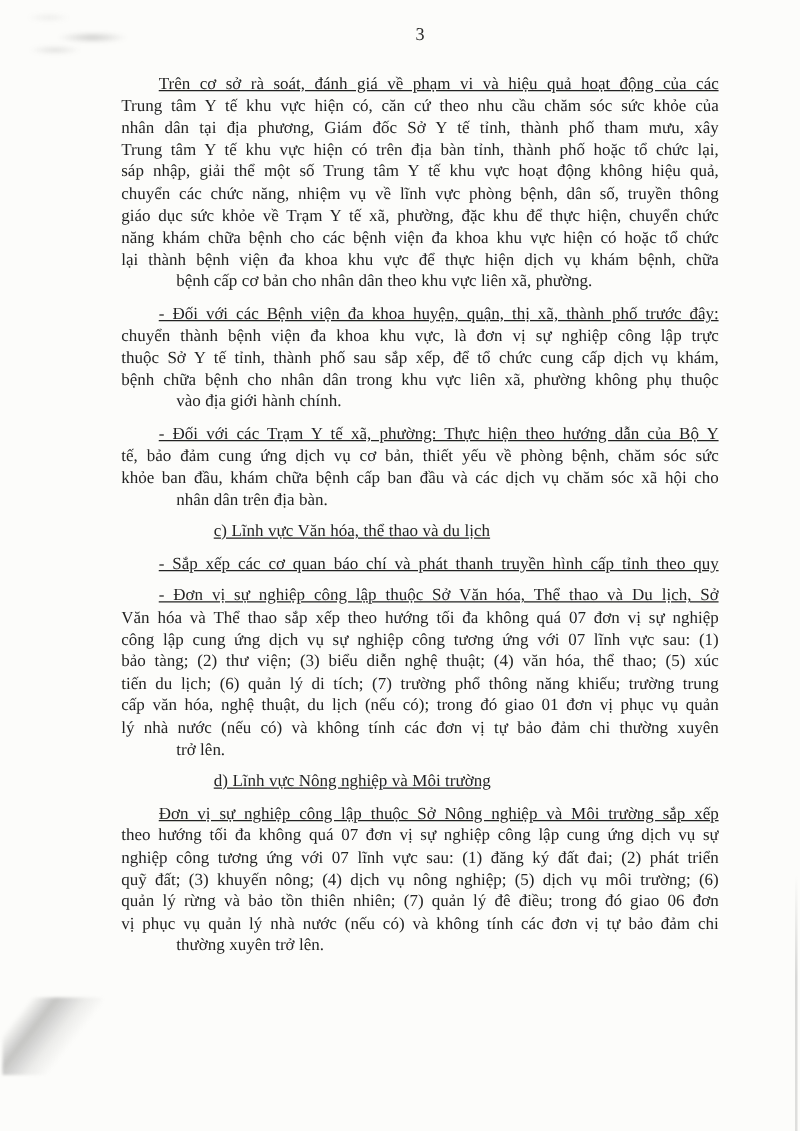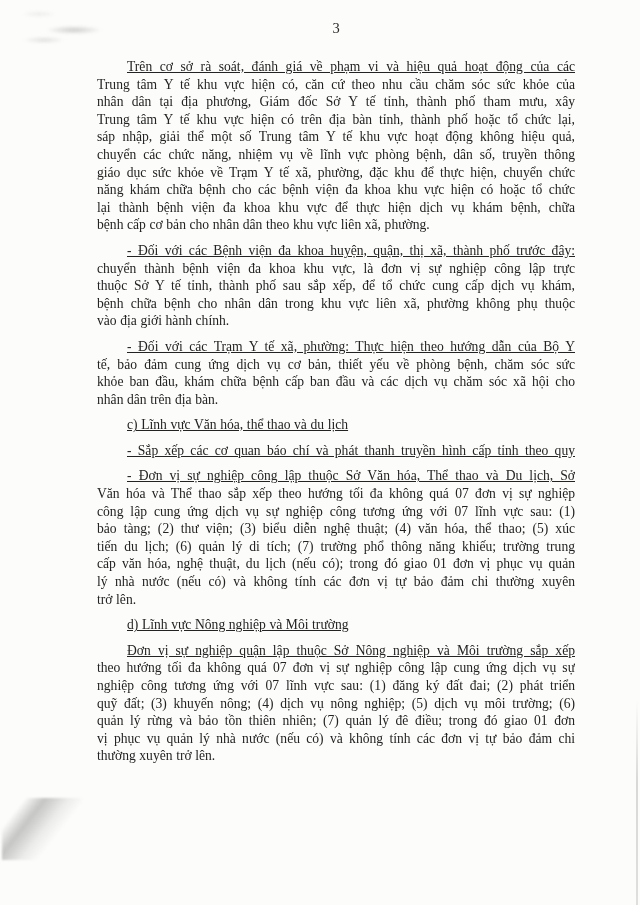--- a/index.html
+++ b/index.html
@@ -21,21 +21,21 @@
   .para{margin:0 0 8px 0;}
   .ln{
     font-size:13.6px;
     line-height:17.6px;
     height:17.6px;
     overflow:hidden;
     text-align:justify;
     text-align-last:justify;
     word-spacing:0.2px;
   }
-  .ln.la{text-align-last:left;}
+  .ln.la{text-align-last:left;margin-left:44px;}
   .ln.fi{text-indent:30px;text-decoration:underline;}
   
   .smudge-tl{
     position:absolute;left:14px;top:4px;width:90px;height:44px;
     background:
       radial-gradient(ellipse 40px 6px at 60px 26px, rgba(60,60,60,0.25), rgba(0,0,0,0) 70%),
       radial-gradient(ellipse 30px 5px at 30px 36px, rgba(90,90,90,0.18), rgba(0,0,0,0) 70%),
       radial-gradient(ellipse 25px 5px at 25px 10px, rgba(120,120,120,0.12), rgba(0,0,0,0) 70%);
     filter:blur(1.5px);
   }
@@ -107,23 +107,23 @@
       <div class="ln">cấp văn hóa, nghệ thuật, du lịch (nếu có); trong đó giao 01 đơn vị phục vụ quản</div>
       <div class="ln">lý nhà nước (nếu có) và không tính các đơn vị tự bảo đảm chi thường xuyên</div>
       <div class="ln la">trở lên.</div>
     </div>
 
     <div class="para">
       <div class="ln fi la">d) Lĩnh vực Nông nghiệp và Môi trường</div>
     </div>
 
     <div class="para">
-      <div class="ln fi">Đơn vị sự nghiệp quận lập thuộc Sở Nông nghiệp và Môi trường sắp xếp</div>
+      <div class="ln fi">Đơn vị sự nghiệp công lập thuộc Sở Nông nghiệp và Môi trường sắp xếp</div>
       <div class="ln">theo hướng tối đa không quá 07 đơn vị sự nghiệp công lập cung ứng dịch vụ sự</div>
       <div class="ln">nghiệp công tương ứng với 07 lĩnh vực sau: (1) đăng ký đất đai; (2) phát triển</div>
       <div class="ln">quỹ đất; (3) khuyến nông; (4) dịch vụ nông nghiệp; (5) dịch vụ môi trường; (6)</div>
-      <div class="ln">quản lý rừng và bảo tồn thiên nhiên; (7) quản lý đê điều; trong đó giao 01 đơn</div>
+      <div class="ln">quản lý rừng và bảo tồn thiên nhiên; (7) quản lý đê điều; trong đó giao 06 đơn</div>
       <div class="ln">vị phục vụ quản lý nhà nước (nếu có) và không tính các đơn vị tự bảo đảm chi</div>
       <div class="ln la">thường xuyên trở lên.</div>
     </div>
 
   </div>
 </div>
 
 </body></html>

